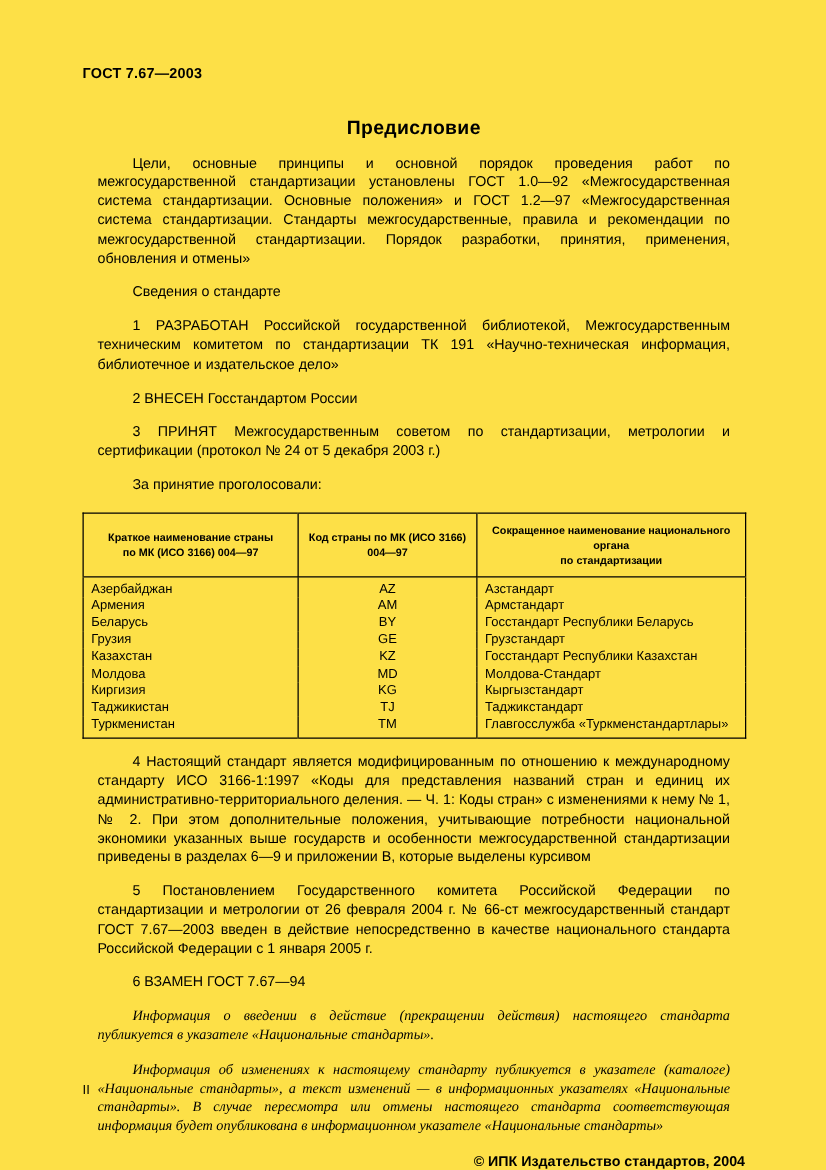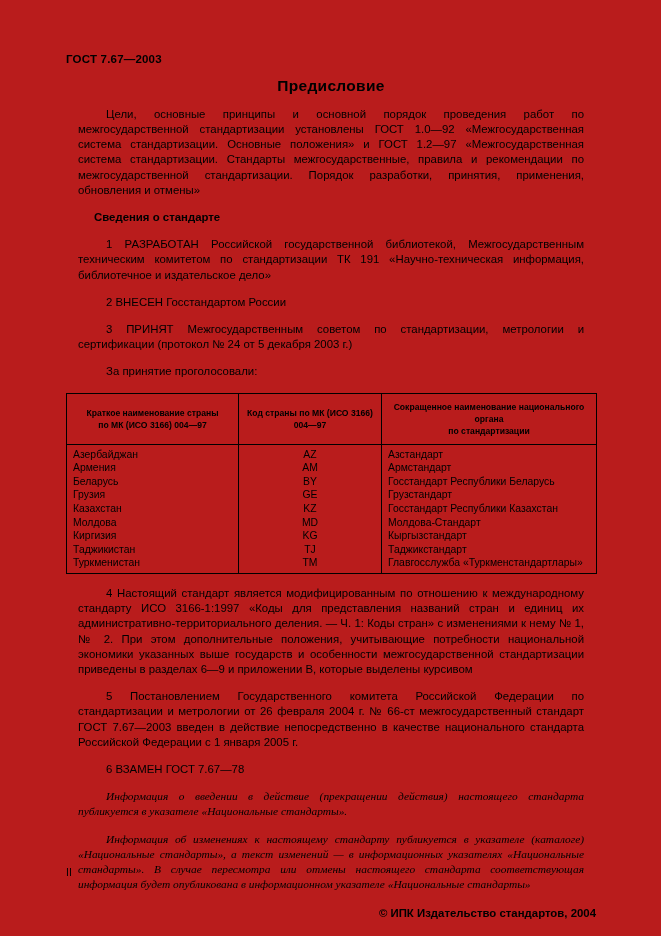--- a/index.html
+++ b/index.html
@@ -11,21 +11,21 @@
   body {
     font-family: "Liberation Sans", "DejaVu Sans", sans-serif;
     color: #000000;
     -webkit-font-smoothing: antialiased;
   }
   .page {
     position: relative;
     width: 661px;
     height: 936px;
     margin: 0 auto;
-    background: #b91c1c;
+    background: #fde047;
     overflow: hidden;
     box-sizing: border-box;
   }
   .content {
     position: absolute;
     left: 66px;
     top: 0;
     width: 530px;
   }
 
@@ -33,21 +33,21 @@
   .std-header {
     margin-top: 53px;
     font-size: 11.5px;
     font-weight: bold;
     letter-spacing: 0.2px;
     line-height: 1.2;
   }
 
   
   .doc-title {
-    margin-top: 10px;
+    margin-top: 27px;
     text-align: center;
     font-size: 15.5px;
     font-weight: bold;
     letter-spacing: 0.3px;
   }
 
   
   p.para {
     margin: 12px;
     font-size: 11.4px;
@@ -55,23 +55,23 @@
     text-align: justify;
     text-justify: inter-word;
     hyphens: manual;
   }
   .indent { text-indent: 28px; }
   .gap-lg { margin-top: 15px; }
   .gap-md { margin-top: 12px; }
   .italic { font-style: italic; font-family: Liberation Serif, serif; }
 
   .section-head {
-    margin: 0;
+    margin: 12px;
     font-size: 11.4px;
-    font-weight: bold;
+    font-weight: normal;
     text-indent: 28px;
     line-height: 15.2px;
   }
 
   
   .country-table-wrap {
     margin-top: 13px;
   }
   table.country-table {
     border-collapse: collapse;
@@ -219,21 +219,21 @@
             <td class="col-body">Главгосслужба «Туркменстандартлары»</td>
           </tr>
         </tbody>
       </table>
     </div>
 
     <p class="para indent gap-md">4 Настоящий стандарт является модифицированным по отношению к международному стандарту ИСО 3166-1:1997 «Коды для представления названий стран и единиц их административно-территориального деления. — Ч. 1: Коды стран» с изменениями к нему № 1, № 2. При этом дополнительные положения, учитывающие потребности национальной экономики указанных выше государств и особенности межгосударственной стандартизации приведены в разделах 6—9 и приложении В, которые выделены курсивом</p>
 
     <p class="para indent gap-md">5  Постановлением Государственного комитета Российской Федерации по стандартизации и метрологии от 26 февраля 2004 г. № 66-ст межгосударственный стандарт ГОСТ 7.67—2003 введен в действие непосредственно в качестве национального стандарта Российской Федерации с 1 января 2005 г.</p>
 
-    <p class="para indent gap-md">6 ВЗАМЕН ГОСТ 7.67—78</p>
+    <p class="para indent gap-md">6 ВЗАМЕН ГОСТ 7.67—94</p>
 
     <p class="para indent italic gap-md">Информация о введении в действие (прекращении действия) настоящего стандарта публикуется в указателе «Национальные стандарты».</p>
 
     <p class="para indent italic gap-md">Информация об изменениях к настоящему стандарту публикуется в указателе (каталоге) «Национальные стандарты», а текст изменений — в информационных указателях «Национальные стандарты». В случае пересмотра или отмены настоящего стандарта соответствующая информация будет опубликована в информационном указателе «Национальные стандарты»</p>
 
     <p class="copyright">© ИПК Издательство стандартов, 2004</p>
 
     <p class="para indent gap-lg">В Российской Федерации настоящий стандарт не может быть полностью или частично воспроизведен, тиражирован и распространен в качестве официального издания без разрешения Госстандарта России</p>
 
   </div>

